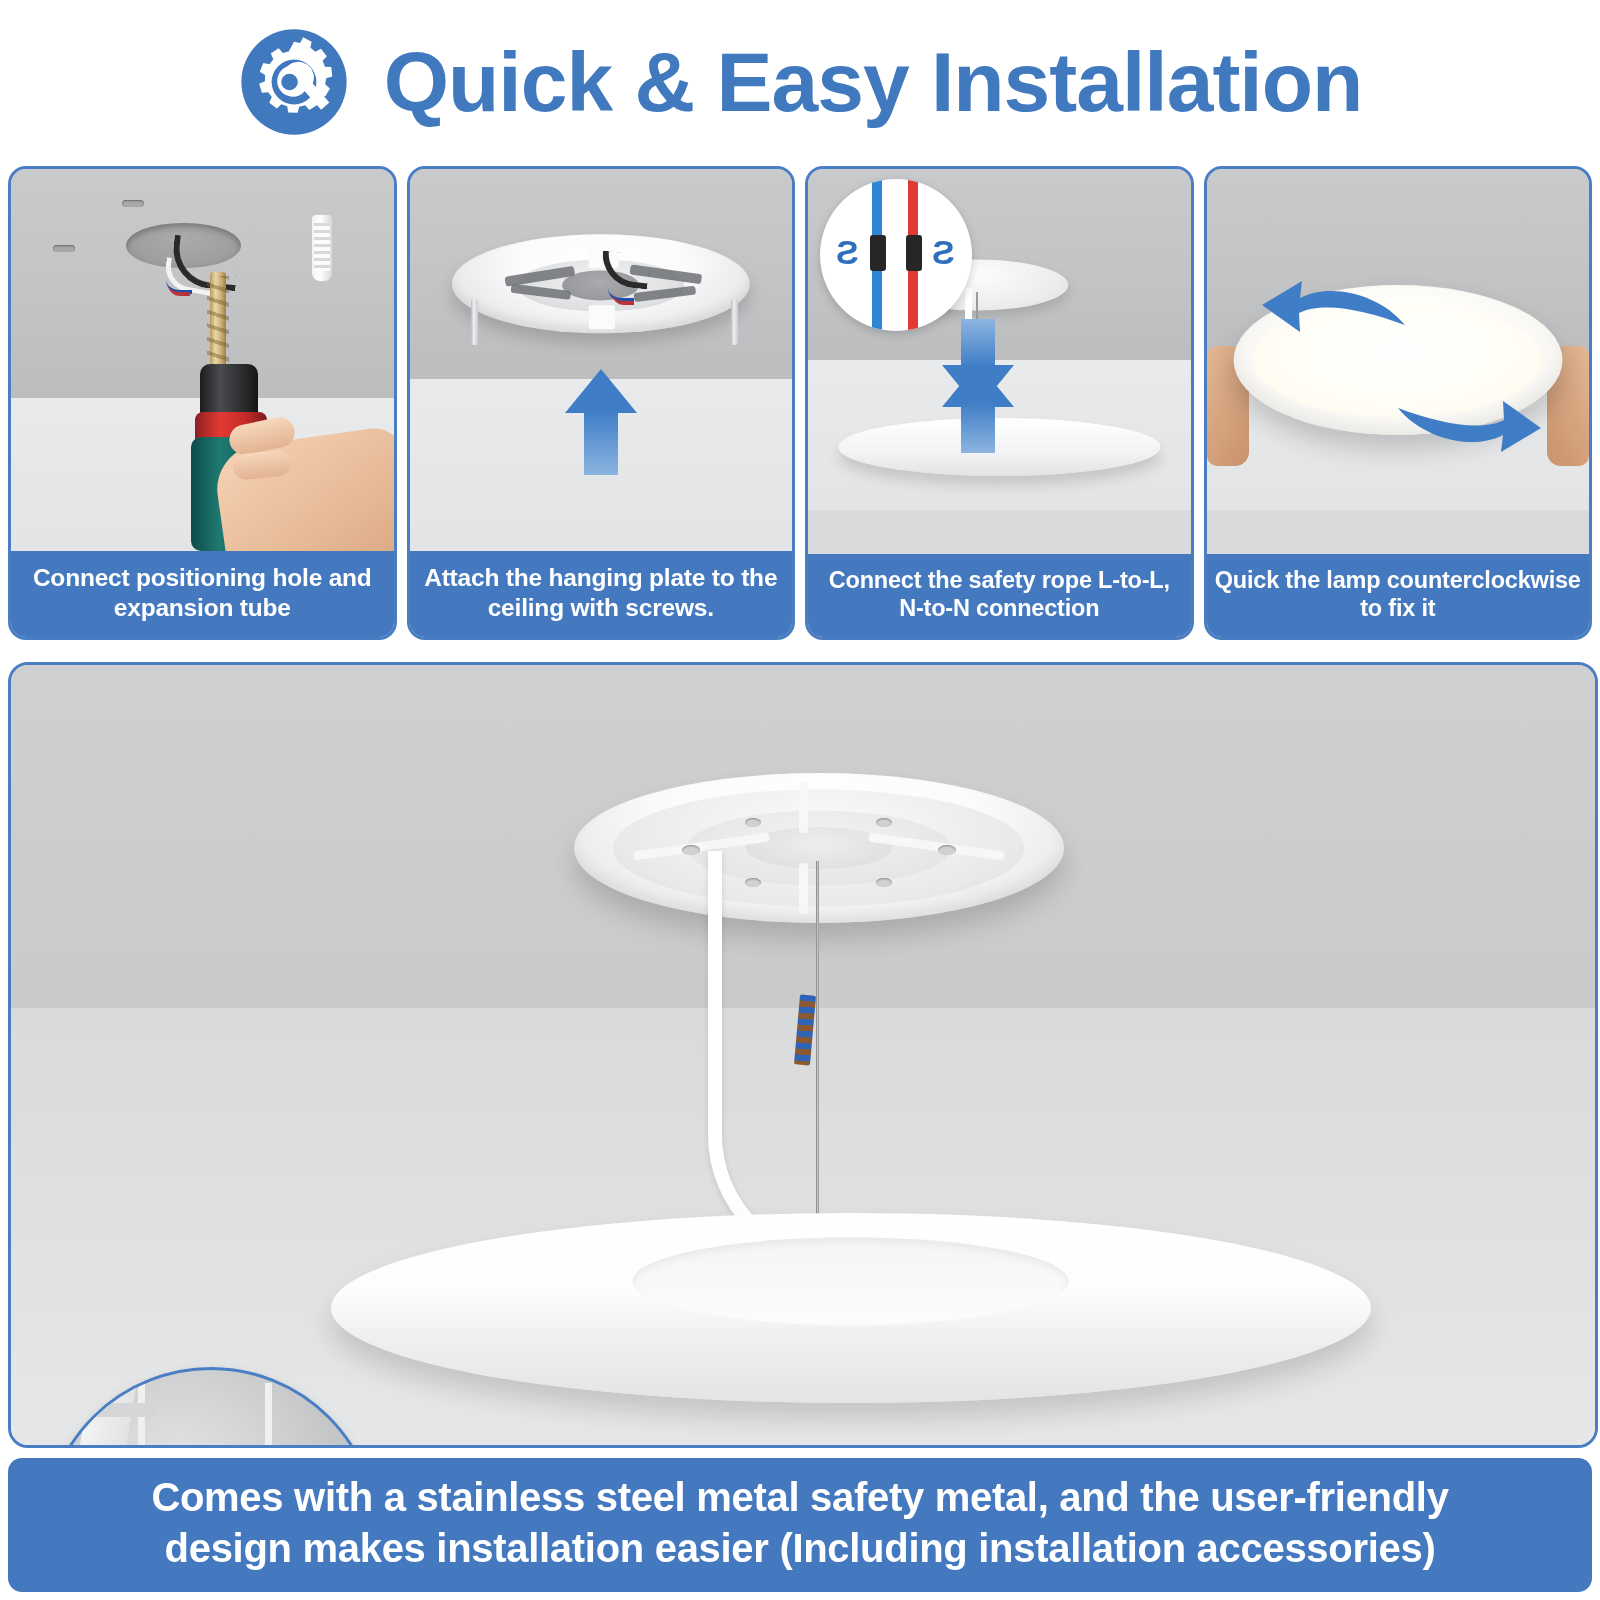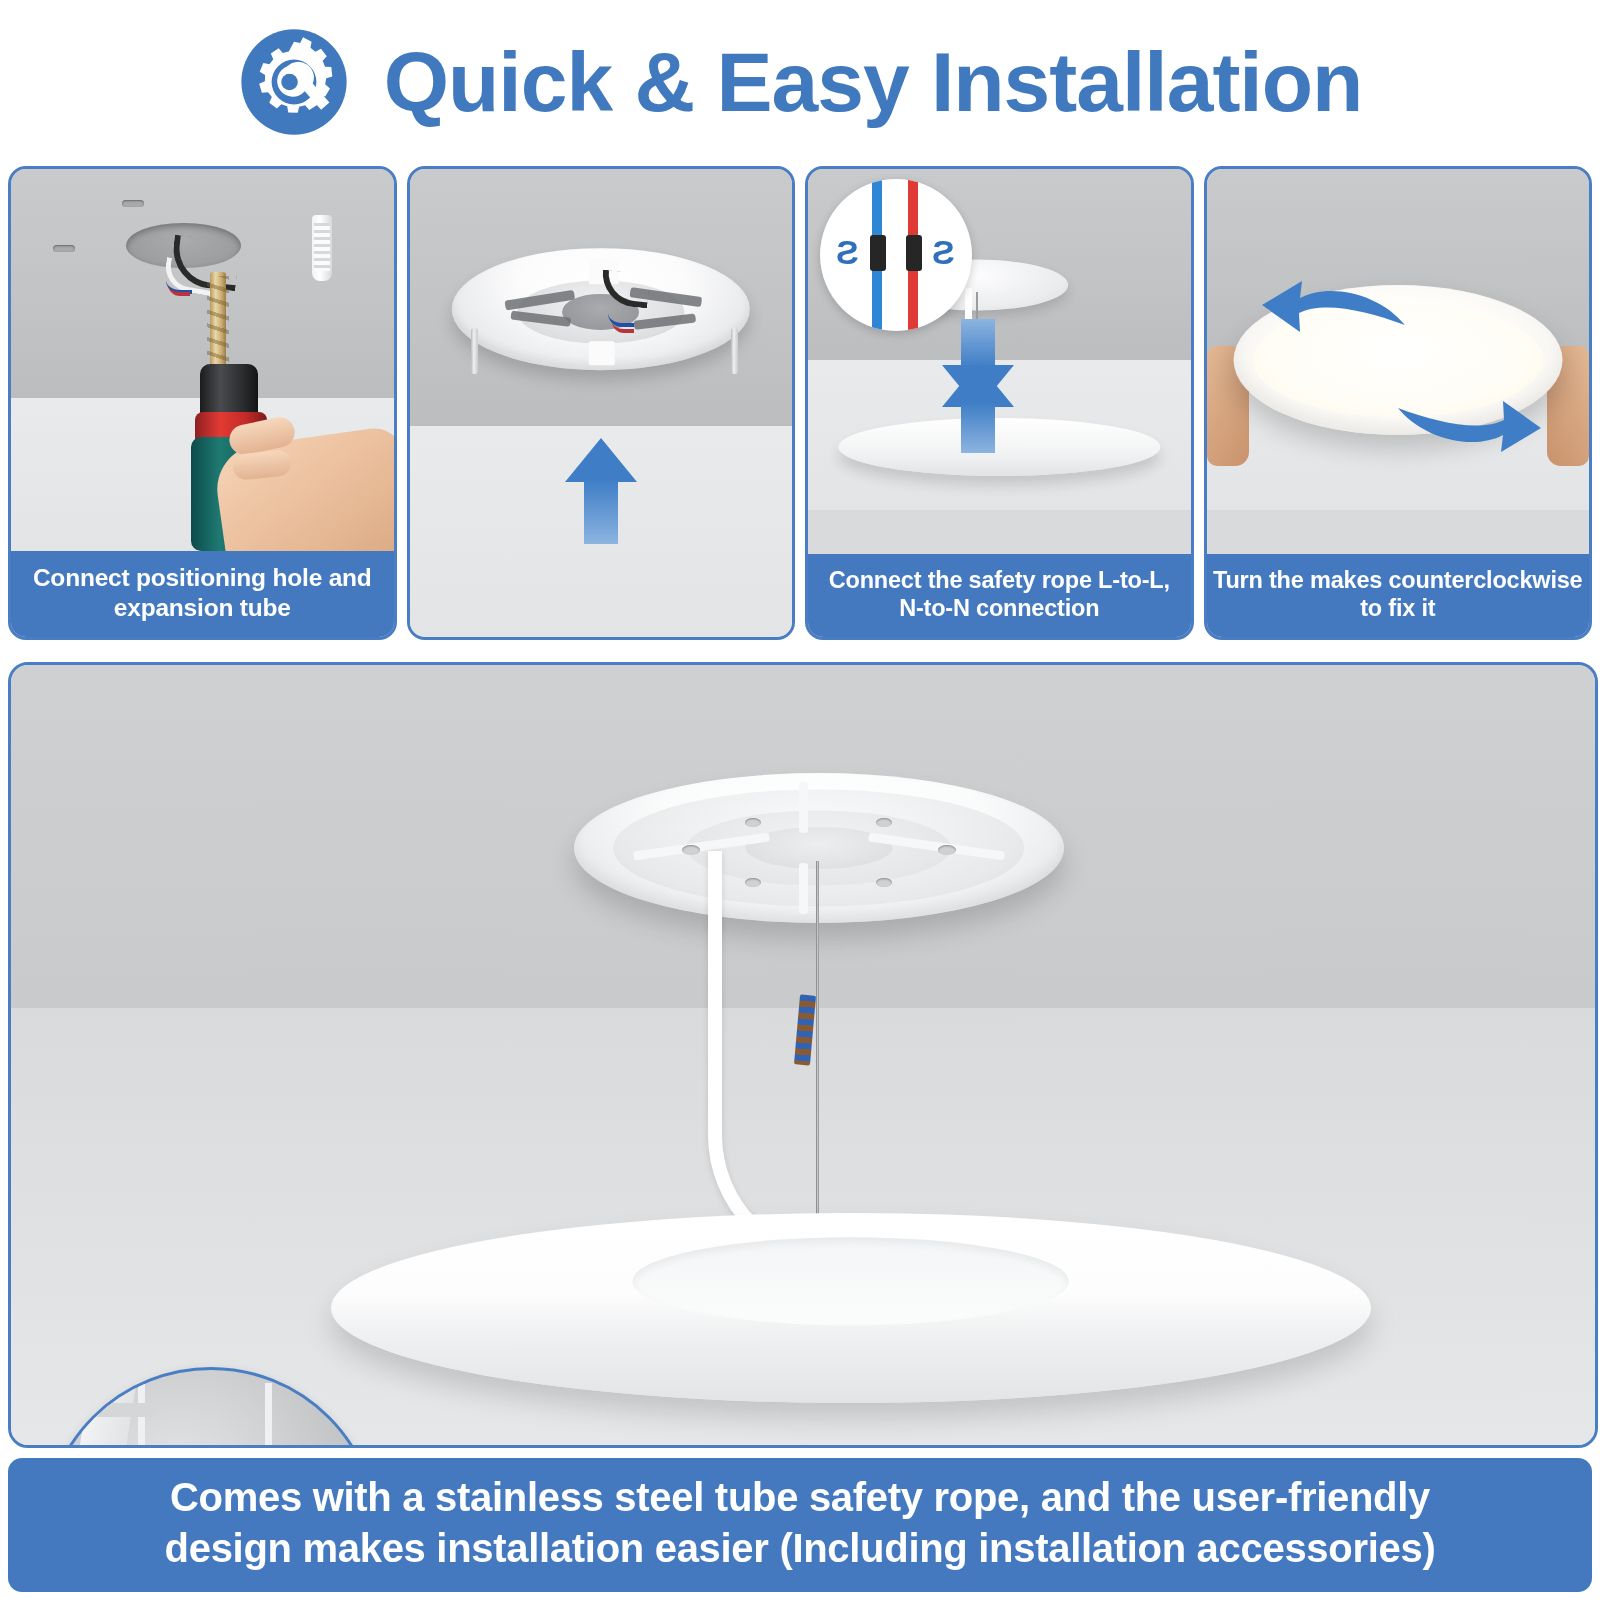--- a/index.html
+++ b/index.html
@@ -231,20 +231,21 @@
         <div class="screwpin" style="left:16%;top:34%;"></div>
         <div class="screwpin" style="right:14%;top:34%;"></div>
         <div class="wire-blk" style="left:50%;top:22%;width:42px;height:28px;"></div>
         <div class="wire-bl" style="left:52%;top:30%;"></div>
         <div class="wire-rd" style="left:53%;top:32%;"></div>
         <div style="position:absolute;left:50%;bottom:19%;transform:translateX(-50%);width:76px;height:110px;">
           <div class="ar-head" style="top:0;"></div>
           <div class="ar-stem" style="top:42px;"></div>
         </div>
       </div>
+      <div class="cap">Attach the hanging plate to the ceiling with screws.</div>
     </div>
 
     <div class="step">
       <div class="step-img">
         <div class="ceil" style="height:56%;"></div>
         <div class="wall" style="height:44%;"></div>
 
         <div class="inset">
           <div class="w-blue"></div>
           <div class="w-red"></div>
@@ -282,21 +283,21 @@
         <div class="lamp4">
           <div class="lamp4-lit"></div>
         </div>
         <svg class="curve-arrow" style="left:14%;top:32%;" width="150" height="60" viewBox="0 0 150 60">
           <path d="M145 47C120 16 70 4 40 20l2-17L2 27l38 27-1-19c24-12 66-3 106 12z" fill="#3F7EC6"></path>
         </svg>
         <svg class="curve-arrow" style="right:12%;bottom:16%;" width="150" height="60" viewBox="0 0 150 60">
           <path d="M5 13C30 44 80 56 110 40l-2 17 40-24-38-27 1 19C87 37 45 28 5 13z" fill="#3F7EC6"></path>
         </svg>
       </div>
-      <div class="cap small">Turn the makes counterclockwise to fix it</div>
+      <div class="cap small">Quick the lamp counterclockwise to fix it</div>
     </div>
   </div>
 
   <div class="hero">
     <div class="hero-ceil"></div>
     <div class="hero-wall"></div>
 
     <div class="hero-plate">
       <div class="hp-ring" style="width:84%;height:78%;background:radial-gradient(ellipse at 50% 34%,#fbfcfc,#e7e9eb 70%,#d4d6d8);"></div>
       <div class="hp-ring" style="width:54%;height:50%;background:radial-gradient(ellipse at 50% 38%,#f2f3f4,#dfe1e3);"></div>
@@ -327,17 +328,17 @@
 
       <div style="position:absolute;left:28%;top:4%;width:120px;height:56%;
            border:7px solid #eef0f1;border-top:none;border-radius:0 0 46px 46px;"></div>
 
       <div style="position:absolute;left:12%;top:10%;width:70px;height:14px;border-radius:8px;background:#d4d6d8;"></div>
     </div>
 
   </div>
 
   <div class="footer">
-    <div>Comes with a stainless steel tube safety rope, and the user-friendly</div>
+    <div>Comes with a stainless steel metal safety metal, and the user-friendly</div>
     <div>design makes installation easier (Including installation accessories)</div>
   </div>
 
 </div>
 
 </body></html>

